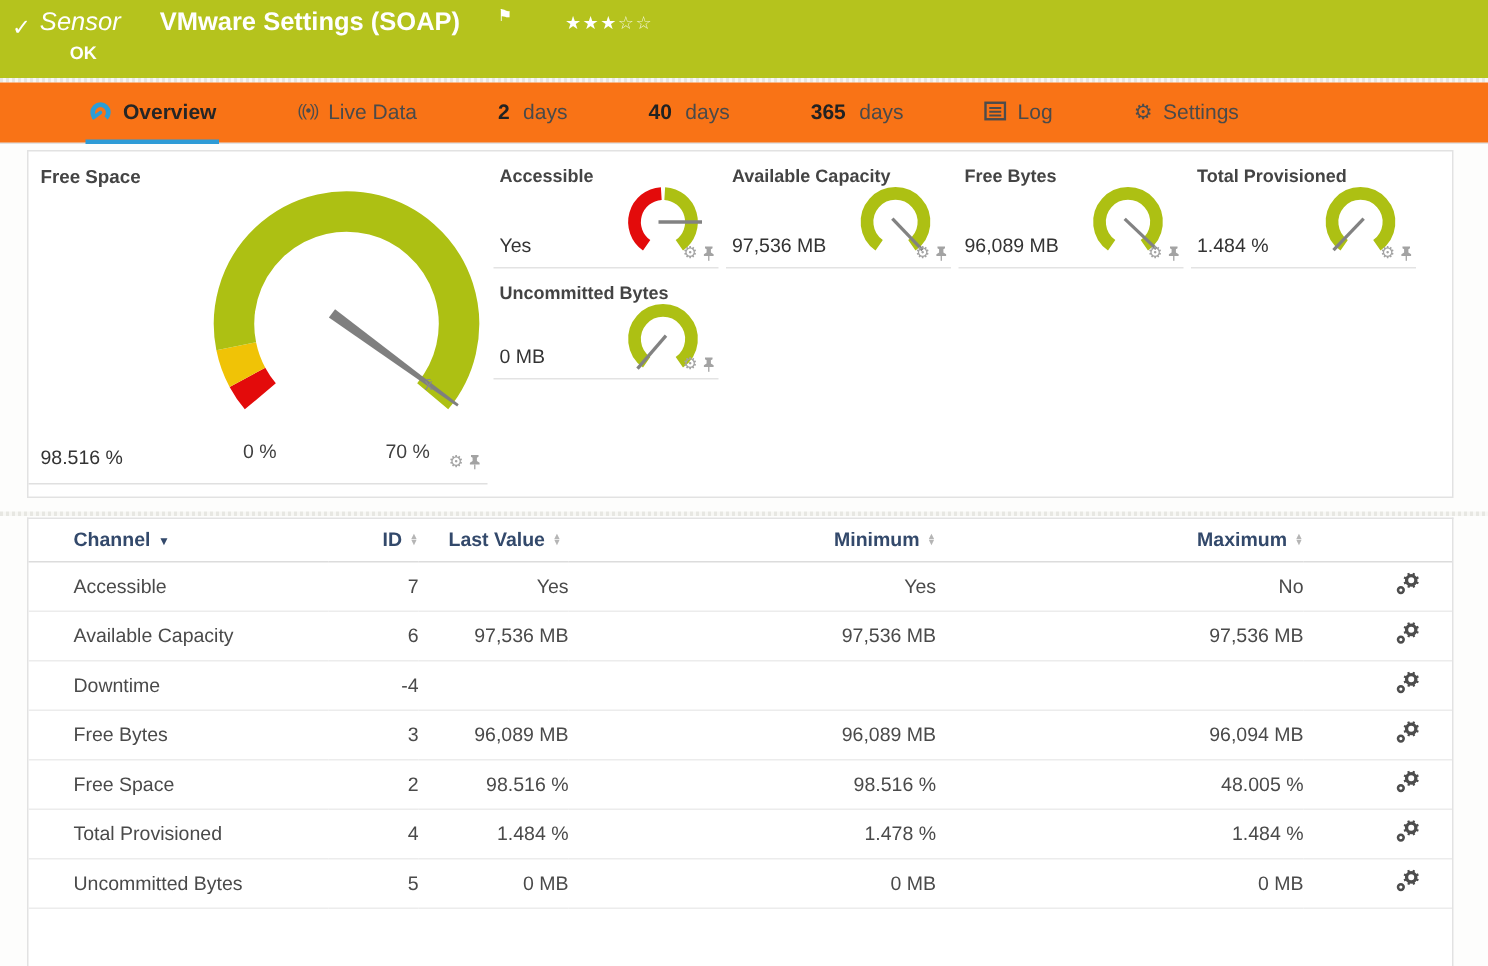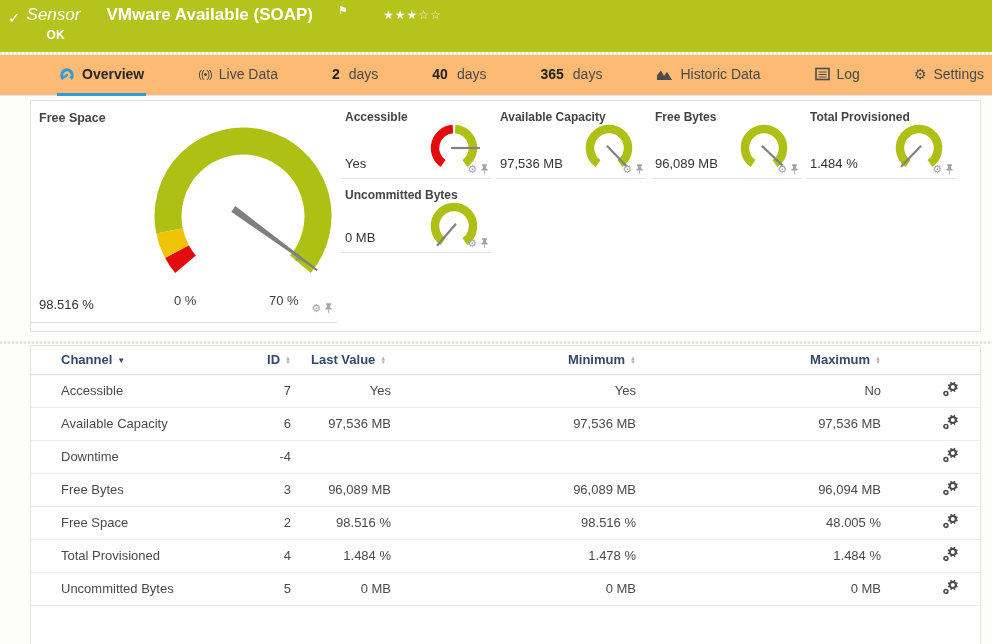--- a/index.html
+++ b/index.html
@@ -16,30 +16,30 @@
   .stars { font-size:12px; margin-left:16px; letter-spacing:1px; position:relative; top:-1px; }
   .stars .dim { color:rgba(255,255,255,0.8); }
   .status-ok { font-size:12px; font-weight:bold; margin:3px 0 0 20px; }
 
   
   .texture { position:absolute; left:0; width:100%; height:3px;
              background:repeating-linear-gradient(90deg,#e7e7e2 0 2px,#f7f7f4 2px 4px); }
   .t1 { top:52px; } .t3 { top:341px; }
 
   
-  .tabbar { position:absolute; left:0; top:55px; width:100%; height:41px; display:flex; align-items:stretch; padding-left:57px; gap:50px; border-bottom:1px solid #e3e3e3; background:#fdba74; }
+  .tabbar { position:absolute; left:0; top:55px; width:100%; height:41px; display:flex; align-items:stretch; padding-left:57px; gap:50px; border-bottom:1px solid #e3e3e3; background:#f97316; }
   .tab { display:flex; align-items:center; gap:7px; font-size:14px; color:#4a4a4a; cursor:pointer; padding:0 2px; border-bottom:3px solid transparent; margin-bottom:-1px; white-space:nowrap; }
   .tab.active { border-bottom-color:#2e9bd6; color:#262626; font-weight:bold; }
   .tab b { color:#222; margin-right:2px; }
   .tab .live-glyph { font-size:11px; color:#4c4c4c; letter-spacing:-1px; }
   .tab .gear-glyph { font-size:14px; color:#4c4c4c; }
   .tab svg, .tab span { flex:none; }
 
   
-  .card { position:absolute; left:30px; width:951px; background:#fff; border:1px solid #e2e2e2; }
+  .card { position:absolute; left:18px; width:951px; background:#fff; border:1px solid #e2e2e2; }
   .card1 { top:100px; height:232px; }
   .card2 { top:345px; height:310px; border-bottom:none; }
 
   
   .big-cell { position:absolute; left:0; top:0; width:306px; height:222px; border-bottom:1px solid #e0e0e0; }
   .cell-title { position:absolute; left:8px; top:10px; font-size:12.5px; font-weight:bold; color:#444; }
   #main-gauge-svg { position:absolute; left:94px; top:12px; }
   #main-gauge-svg svg, .sg-svg svg { overflow:visible; display:block; }
   .glabel { position:absolute; top:192px; font-size:13px; color:#3f3f3f; }
   .g0 { left:143px; } .g100 { left:238px; }
@@ -74,21 +74,21 @@
 </head>
 <body>
 
 <div class="page">
 
   <header class="topbar">
     <span class="check">✓</span>
     <div class="titles">
       <div class="line1">
         <span class="kind">Sensor</span>
-        <span class="name">VMware Available (SOAP)</span>
+        <span class="name">VMware Settings (SOAP)</span>
         <span class="flag">⚑</span>
         <span class="stars"><span>★★★</span><span class="dim">☆☆</span></span>
       </div>
       <div class="status-ok">OK</div>
     </div>
   </header>
 
   <div class="texture t1"></div>
 
   <nav class="tabbar" id="tabbar">
@@ -107,26 +107,20 @@
         <b>2</b>
         <span>days</span>
       </div>
       <div class="tab">
         <b>40</b>
         <span>days</span>
       </div>
       <div class="tab">
         <b>365</b>
         <span>days</span>
-      </div>
-      <div class="tab">
-        <svg width="17" height="14" viewBox="0 0 17 14">
-          <path d="M1 13 V8.2 L5 3.6 L8 9 L11 4.8 L16 13 Z" fill="#4c4c4c"></path>
-        </svg>
-        <span>Historic Data</span>
       </div>
       <div class="tab">
         <svg width="15" height="14" viewBox="0 0 15 14">
           <rect x="1" y="1.5" width="13" height="11" fill="none" stroke="#4c4c4c" stroke-width="1.6"></rect>
           <path d="M3.5 5 H11.5 M3.5 7.5 H11.5 M3.5 10 H11.5" stroke="#4c4c4c" stroke-width="1.2"></path>
         </svg>
         <span>Log</span>
       </div>
       <div class="tab">
         <span class="gear-glyph">⚙</span>

